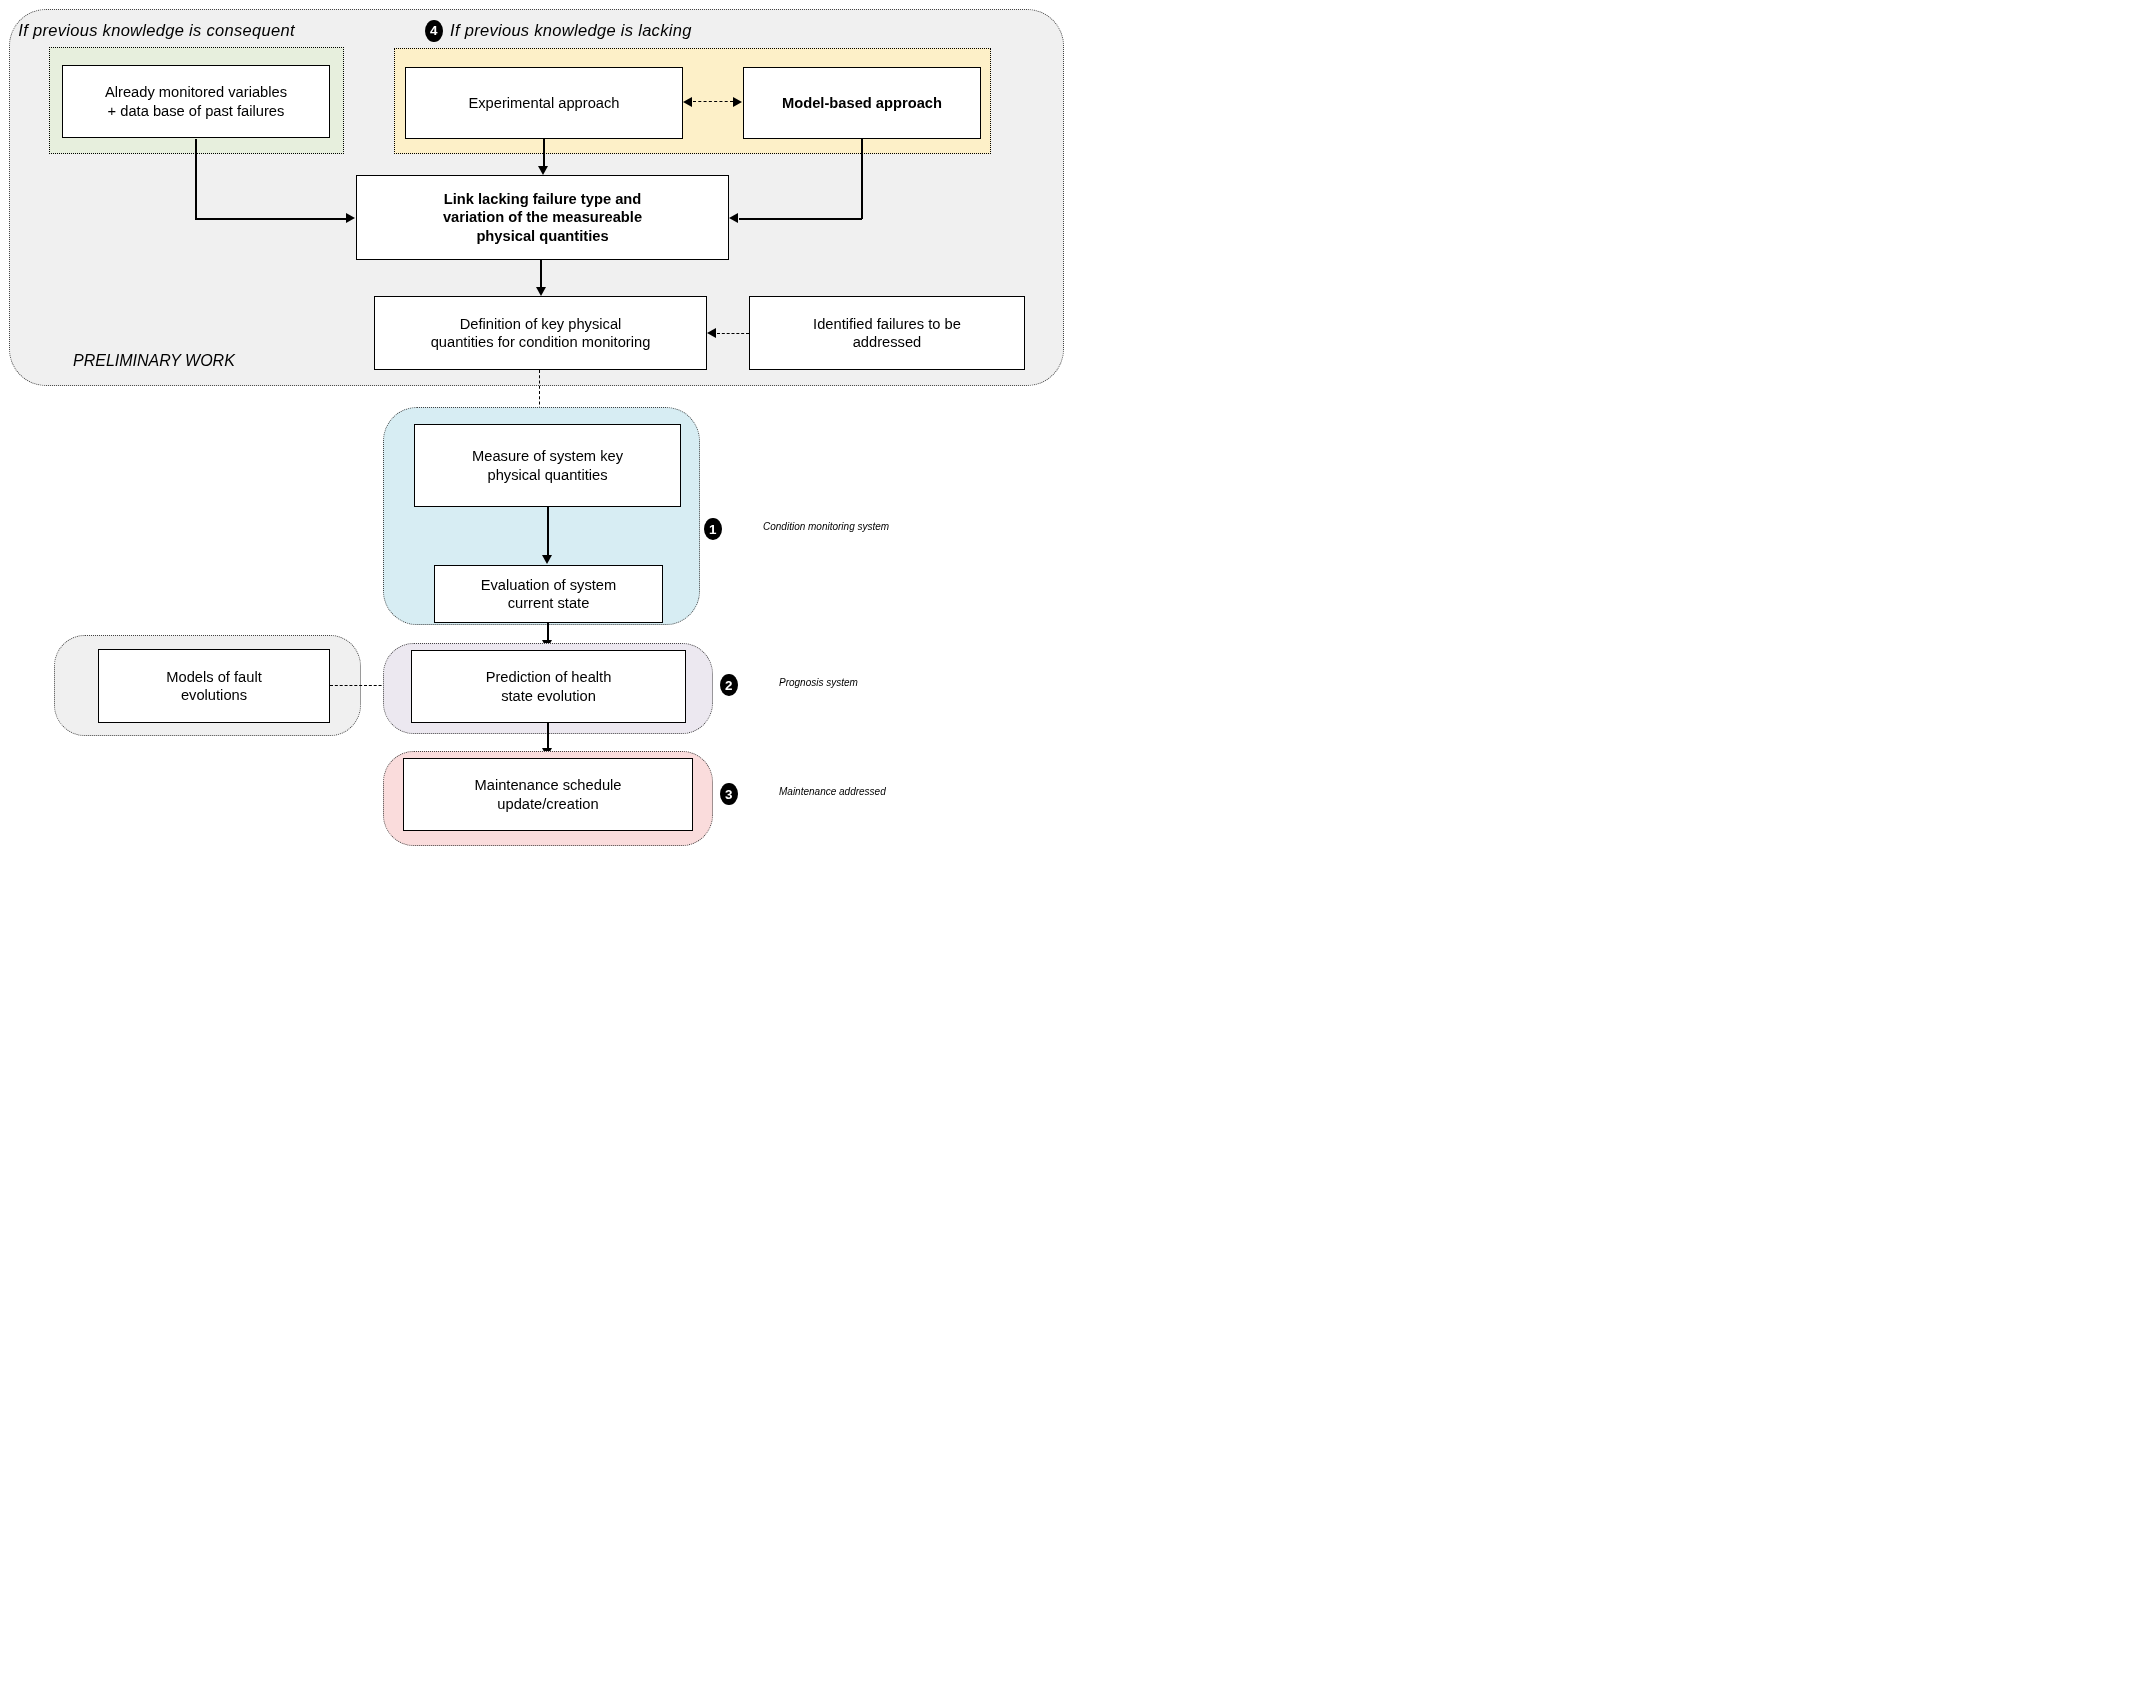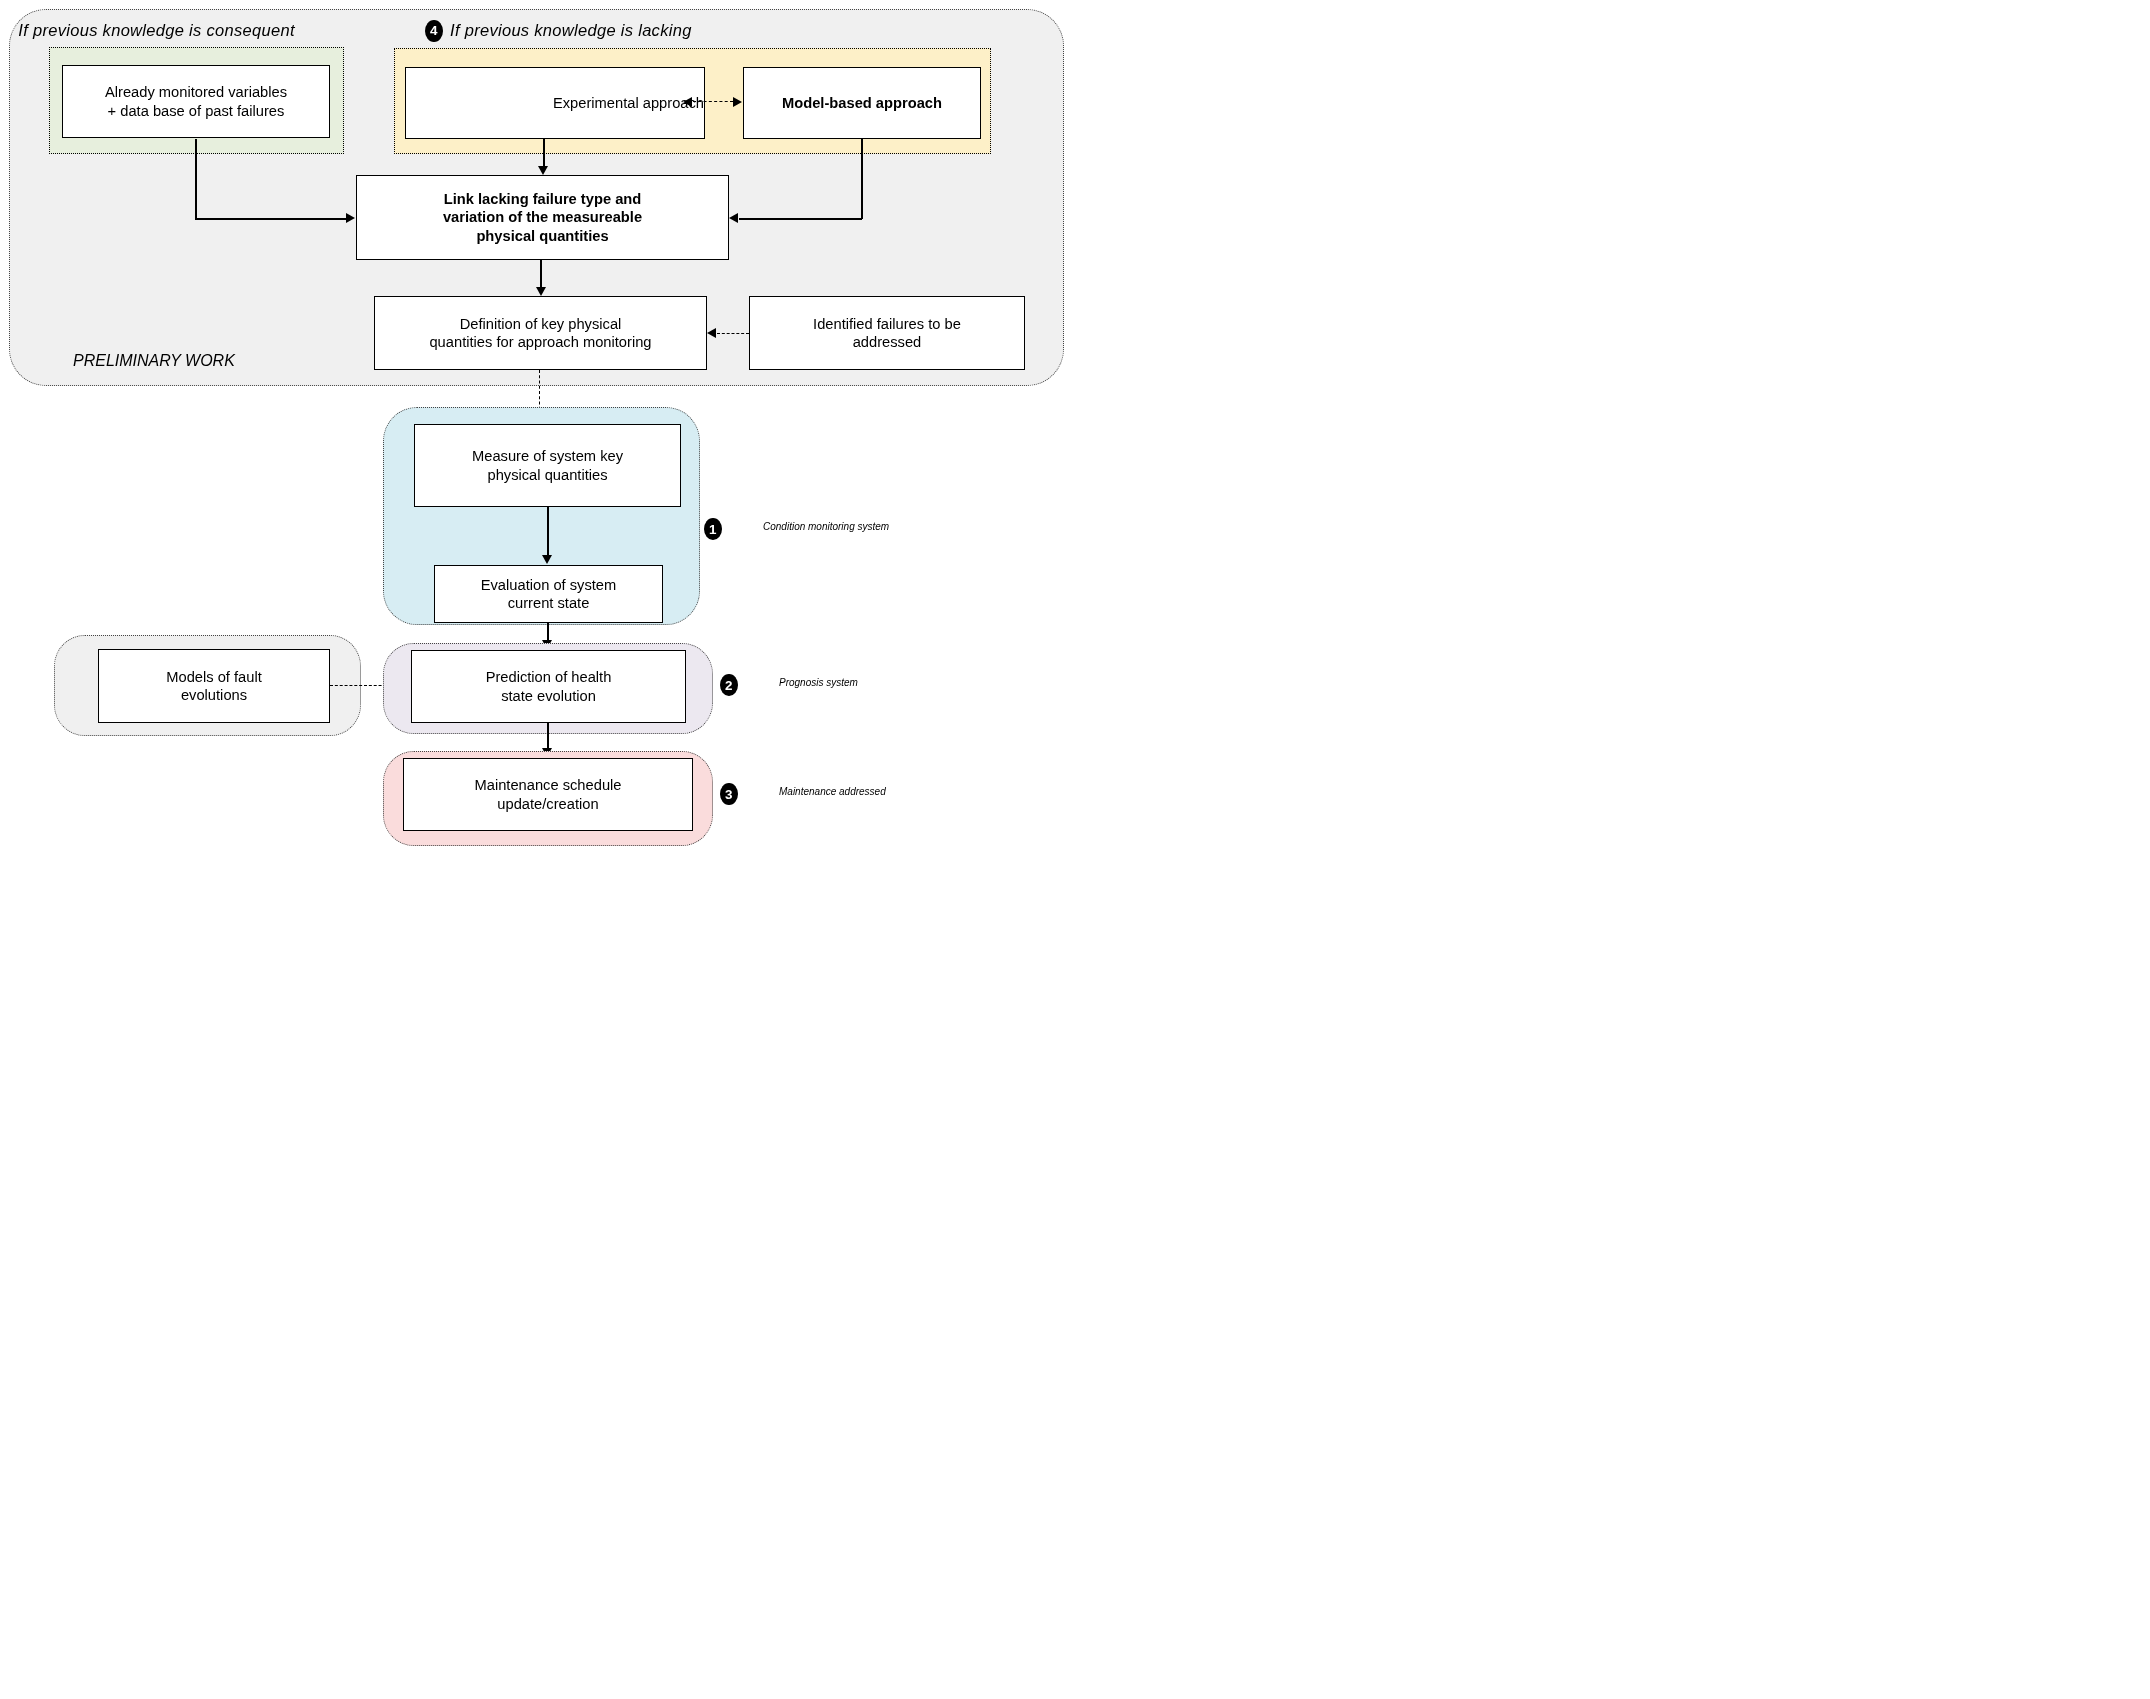--- a/index.html
+++ b/index.html
@@ -36,21 +36,21 @@
   <div class="badge" style="left:425px;top:19.6px;">4</div>
   <div class="toplabel" style="left:450px;top:21px;">If previous knowledge is lacking</div>
 
   <div class="subzone" style="left: 49px; top: 47px; width: 295px; height: 107px; background: rgb(231, 239, 221);"></div>
   <div class="node" style="left:62px;top:65px;width:268px;height:73px;">
     <div>Already monitored variables</div>
     <div>+ data base of past failures</div>
   </div>
 
   <div class="subzone" style="left: 394px; top: 48px; width: 597px; height: 106px; background: rgb(253, 240, 200);"></div>
-  <div class="node" style="left:405px;top:67px;width:300px;height:72px;align-items:flex-end;">
+  <div class="node" style="left:405px;top:67px;width:278px;height:72px;">
     <div>Experimental approach</div>
   </div>
   <div class="node bold" style="left:743px;top:67px;width:238px;height:72px;">
     <div>Model-based approach</div>
   </div>
 
   <div class="ah ah-left" style="left:683px;top:97px;"></div>
   <div class="dash-h" style="left:693px;top:101px;width:40px;"></div>
   <div class="ah ah-right" style="left:733px;top:97px;"></div>
 
@@ -69,21 +69,21 @@
   <div class="ah ah-left" style="left:729px;top:213px;"></div>
 
   <div class="line-v" style="left:543px;top:139px;height:28px;"></div>
   <div class="ah ah-down" style="left:538px;top:166px;"></div>
 
   <div class="line-v" style="left:540px;top:260px;height:27.5px;"></div>
   <div class="ah ah-down" style="left:536px;top:287px;"></div>
 
   <div class="node" style="left:374px;top:296px;width:333px;height:74px;">
     <div>Definition of key physical</div>
-    <div>quantities for approach monitoring</div>
+    <div>quantities for condition monitoring</div>
   </div>
 
   <div class="node" style="left:749px;top:296px;width:276px;height:74px;">
     <div>Identified failures to be</div>
     <div>addressed</div>
   </div>
   <div class="dash-h" style="left:717px;top:333px;width:32px;"></div>
   <div class="ah ah-left" style="left:707px;top:328px;"></div>
 
   <div class="plain" style="left:73px;top:352px;">PRELIMINARY WORK</div>

